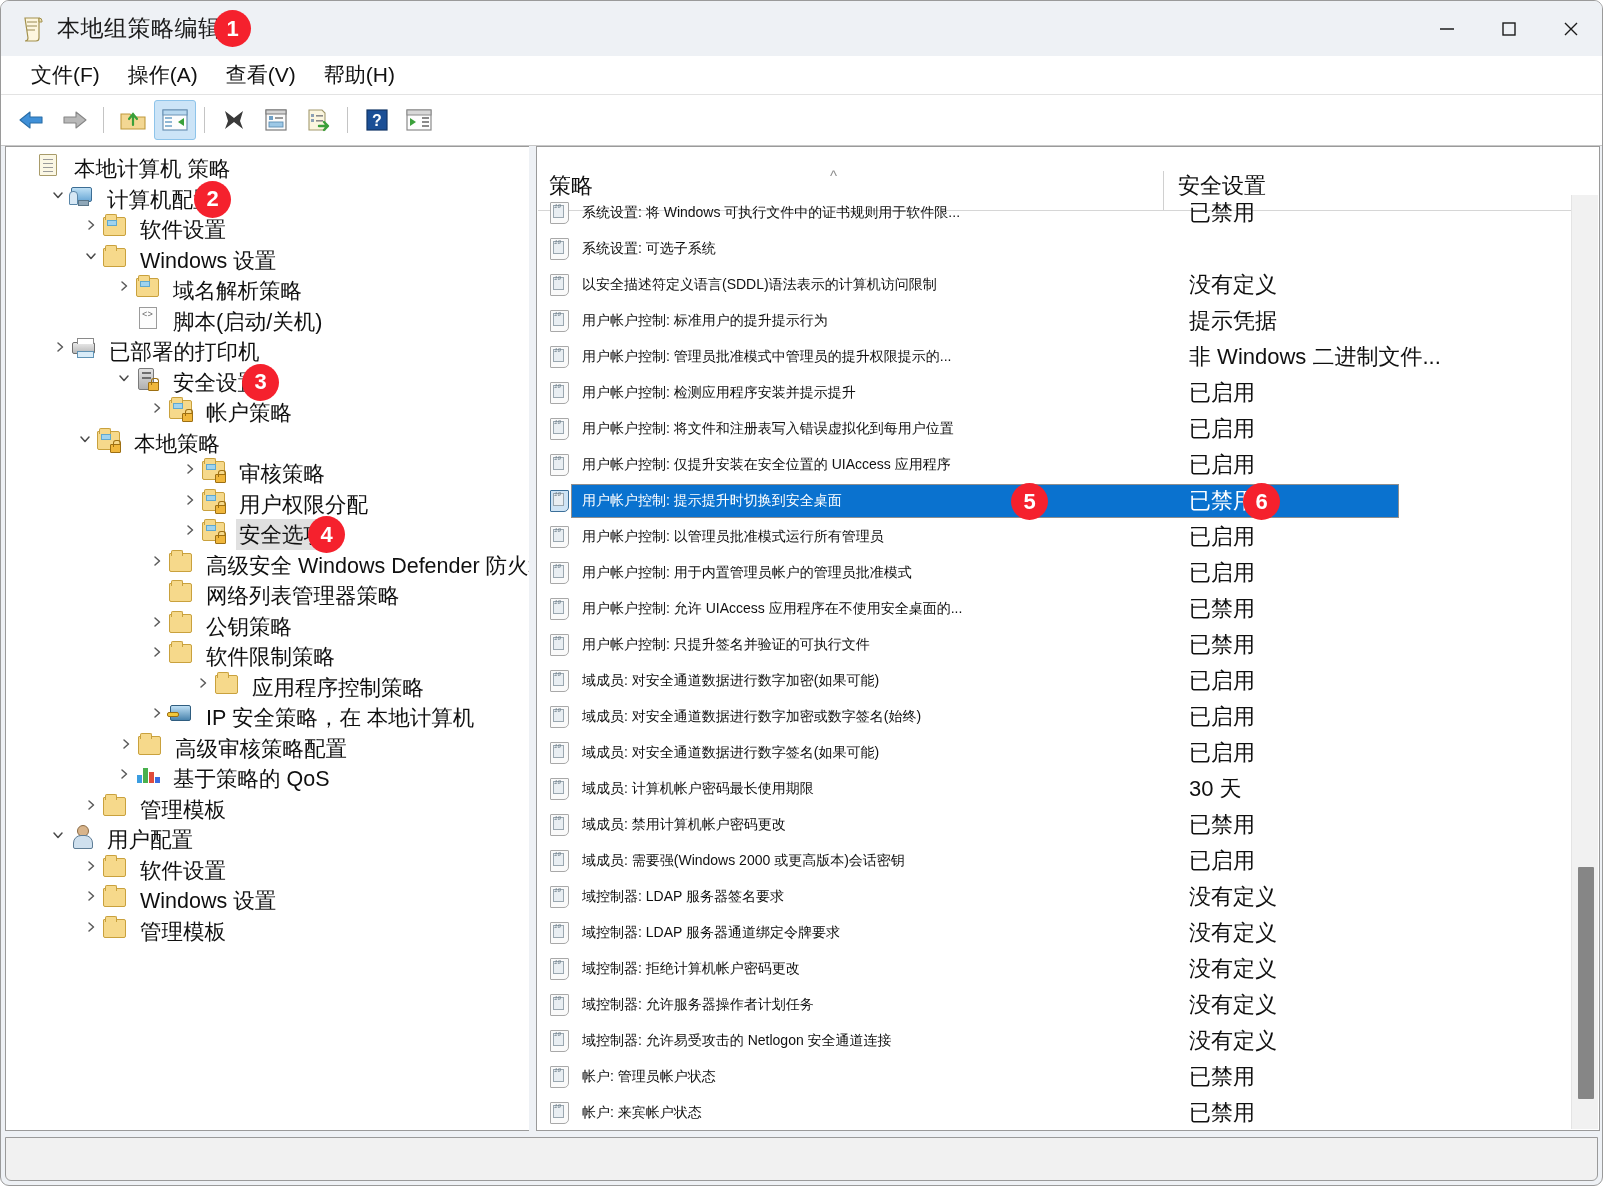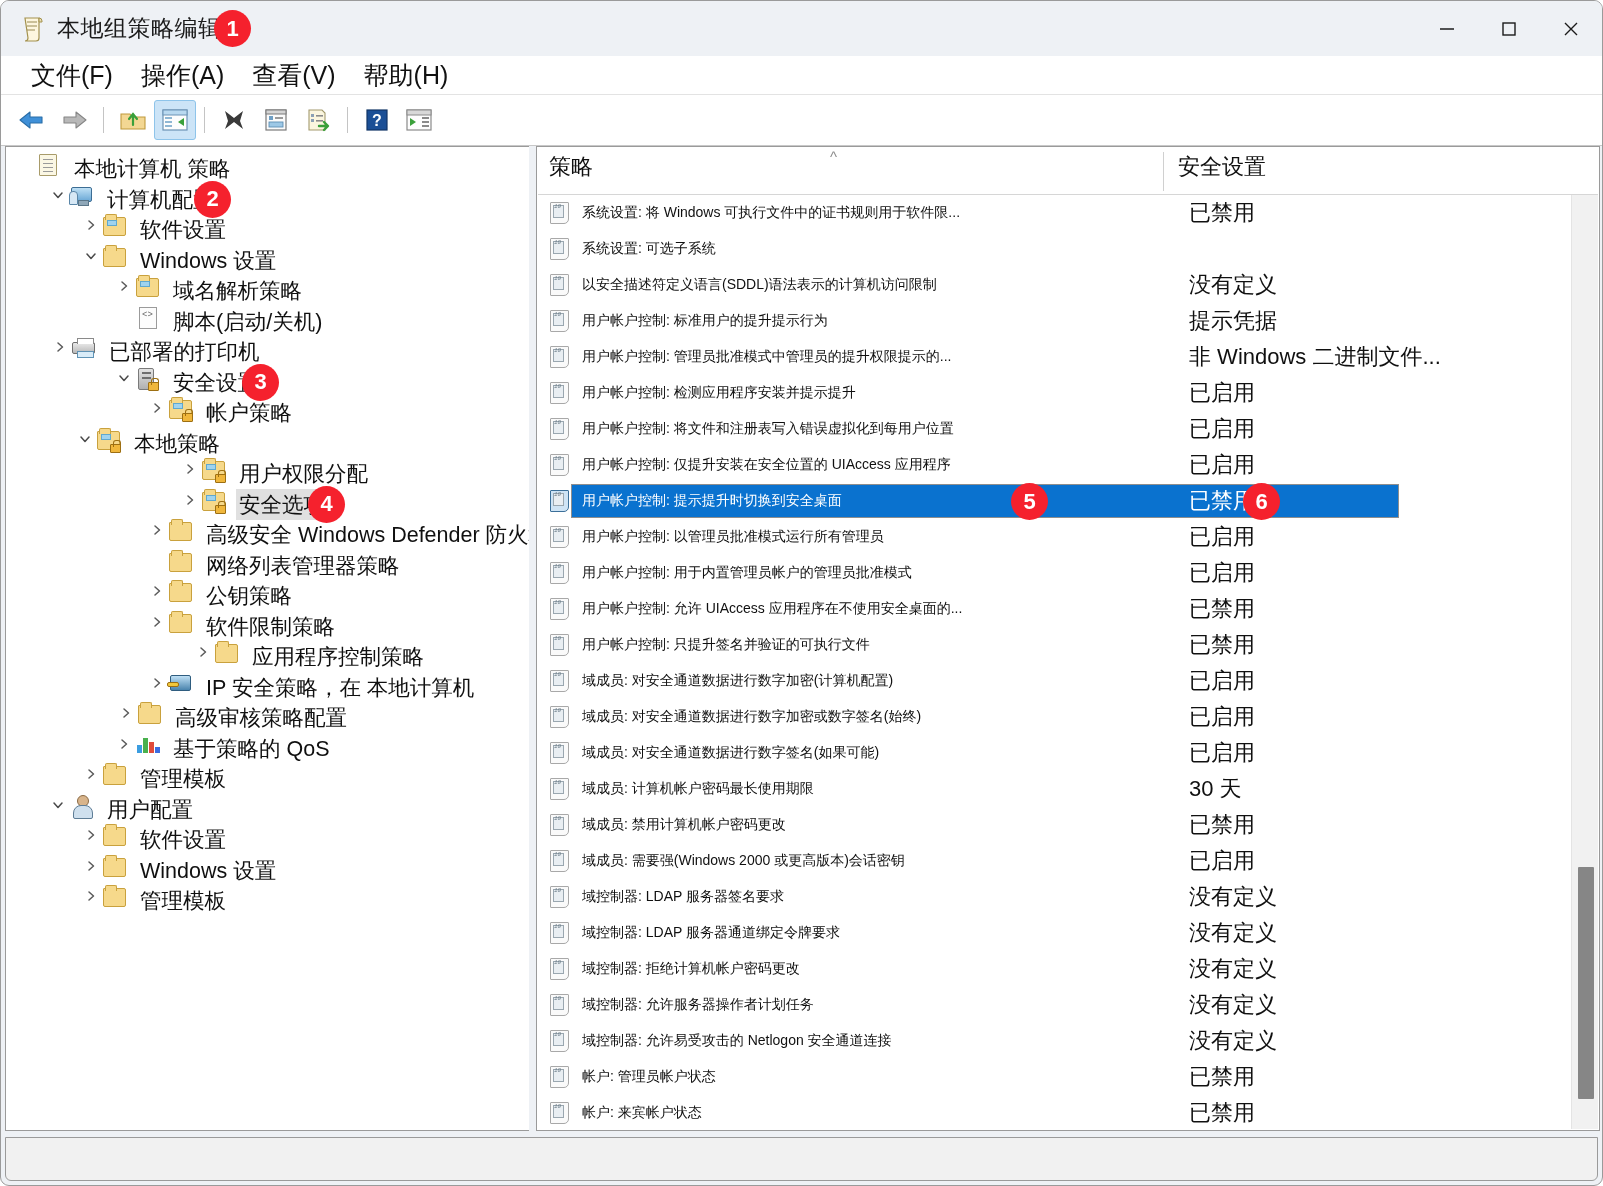--- a/index.html
+++ b/index.html
@@ -28,21 +28,21 @@
   #win-buttons { position:absolute; right:0; top:0; height:55px; display:flex; }
   .win-btn { width:62px; height:55px; display:flex; align-items:center; justify-content:center; }
   .win-btn svg { display:block; }
 
   
   #menubar {
     height:39px; background:#ffffff; display:flex; align-items:center;
     padding-left:16px; border-bottom:1px solid #e3e3e3;
   }
   .menu-item {
-    font-size:25px; color:#111; padding:3px 14px; white-space:nowrap;
+    font-size:21px; color:#111; padding:3px 14px; white-space:nowrap;
   }
 
   
   #toolbar {
     height:51px; background:#ffffff; display:flex; align-items:center;
     padding-left:10px; border-bottom:1px solid #c8c8c8;
   }
   .tb-btn { width:42px; height:40px; display:flex; align-items:center; justify-content:center; position:relative;}
   .tb-btn.active { background:#cce4f7; border:1px solid #8ec4ea; border-radius:3px; }
   .tb-sep { width:1px; height:26px; background:#c4c4c4; margin:0 8px; }
@@ -174,23 +174,23 @@
     content:''; position:absolute; left:5px; top:0; width:10px; height:10px;
     background:#d8b48b; border:1px solid #8a6a45; border-radius:50%;
   }
   .ic-user::after {
     content:''; position:absolute; left:1px; top:10px; width:18px; height:12px;
     background:#cfe0ee; border:1px solid #5e7d96; border-radius:8px 8px 2px 2px;
   }
 
   
   #list-header {
-    position:absolute; left:1px; top:1px; right:1px; height:47px;
+    position:absolute; left:1px; top:1px; right:1px; height:63px;
     background:#ffffff; border-bottom:1px solid #d6d6d6;
-    display:flex; align-items:center;
+    display:flex; align-items:flex-end;
   }
   .col-policy { width:625px; padding:0 0 9px 11px; font-size:22px; color:#101010; position:relative;}
   .col-setting { padding:0 0 9px 14px; font-size:22px; color:#101010; border-left:1px solid #d0d0d0; flex:1; }
   #sort-arrow { position:absolute; left:292px; top:-4px; color:#8e8e8e; font-size:15px; }
 
   #list-rows { position:absolute; left:1px; top:48px; right:1px; bottom:1px; overflow:hidden; }
   .lrow {
     height:36px; display:flex; align-items:center; white-space:nowrap; position:relative;
   }
   .lrow .licon { width:24px; height:26px; margin:0 9px 0 11px; flex:0 0 24px; position:relative; }
@@ -478,20 +478,33 @@
             <span class="chev">
               <svg width="14" height="14" viewBox="0 0 14 14">
                 <path d="M5 3 L9.5 7 L5 11" fill="none" stroke="#5a5a5a" stroke-width="1.5" stroke-linecap="round" stroke-linejoin="round"></path>
               </svg>
             </span>
             <span class="ticon">
               <i class="ic-folder-lock">
                 <i class="lk"></i>
               </i>
             </span>
+            <span class="tlabel">审核策略</span>
+          </div>
+          <div class="trow" style="padding-left: 173px;">
+            <span class="chev">
+              <svg width="14" height="14" viewBox="0 0 14 14">
+                <path d="M5 3 L9.5 7 L5 11" fill="none" stroke="#5a5a5a" stroke-width="1.5" stroke-linecap="round" stroke-linejoin="round"></path>
+              </svg>
+            </span>
+            <span class="ticon">
+              <i class="ic-folder-lock">
+                <i class="lk"></i>
+              </i>
+            </span>
             <span class="tlabel">用户权限分配</span>
           </div>
           <div class="trow sel" style="padding-left: 173px; position: relative;">
             <span class="chev">
               <svg width="14" height="14" viewBox="0 0 14 14">
                 <path d="M5 3 L9.5 7 L5 11" fill="none" stroke="#5a5a5a" stroke-width="1.5" stroke-linecap="round" stroke-linejoin="round"></path>
               </svg>
             </span>
             <span class="ticon">
               <i class="ic-folder-lock">
@@ -752,21 +765,21 @@
             <span class="licon">
               <i class="ic-policy"></i>
             </span>
             <span class="lname">用户帐户控制: 只提升签名并验证的可执行文件</span>
             <span class="lval">已禁用</span>
           </div>
           <div class="lrow">
             <span class="licon">
               <i class="ic-policy"></i>
             </span>
-            <span class="lname">域成员: 对安全通道数据进行数字加密(计算机配置)</span>
+            <span class="lname">域成员: 对安全通道数据进行数字加密(如果可能)</span>
             <span class="lval">已启用</span>
           </div>
           <div class="lrow">
             <span class="licon">
               <i class="ic-policy"></i>
             </span>
             <span class="lname">域成员: 对安全通道数据进行数字加密或数字签名(始终)</span>
             <span class="lval">已启用</span>
           </div>
           <div class="lrow">

